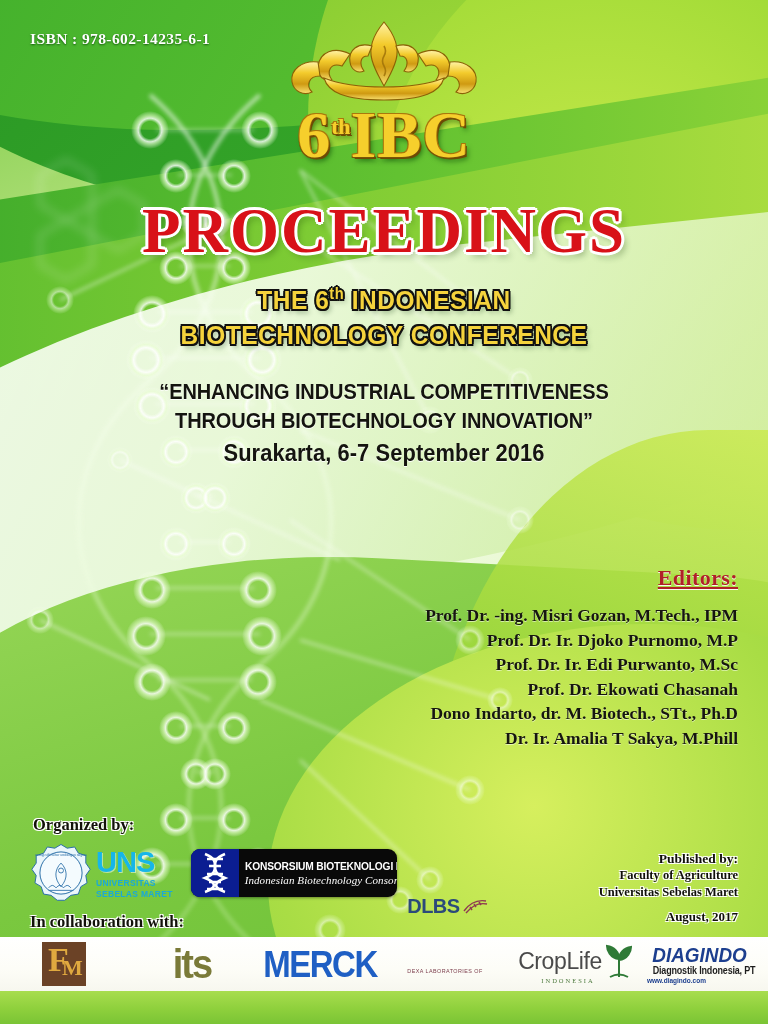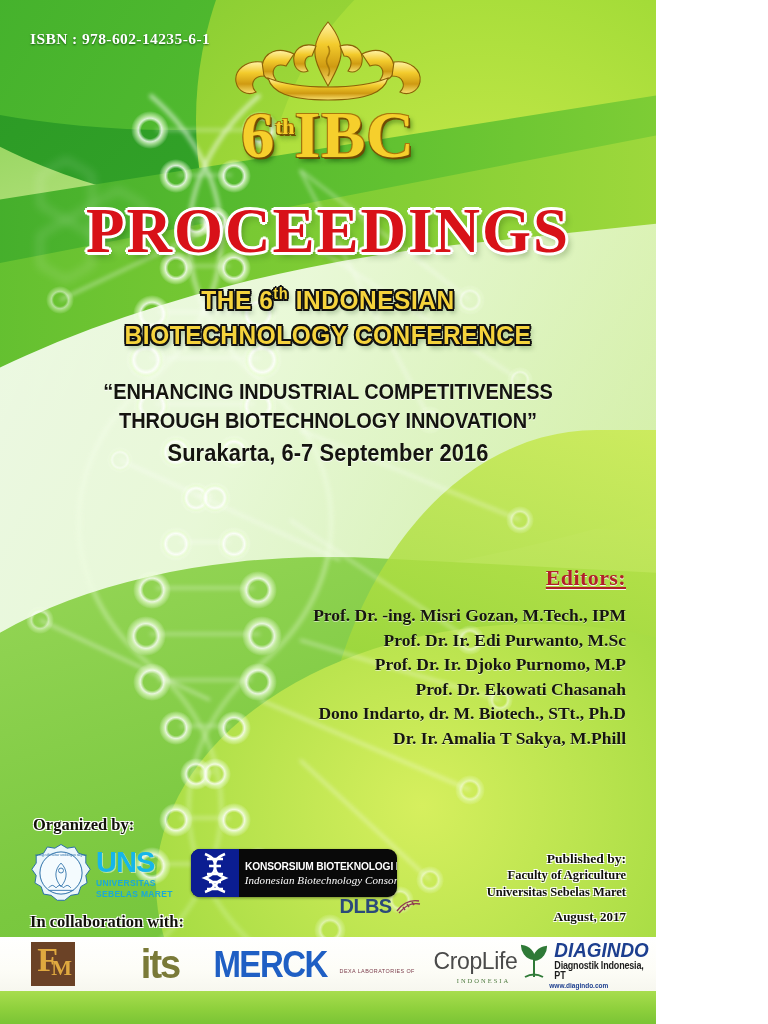--- a/index.html
+++ b/index.html
@@ -5,21 +5,21 @@
   * { margin:0; padding:0; box-sizing:border-box; }
   html,body { width:768px; height:1024px; }
   body {
     font-family:"Liberation Serif", serif;
     background:#ffffff;
     overflow:hidden;
   }
 
   #cover {
     position:relative;
-    width:656px; height:1024px;
+    width:768px; height:1024px;
     overflow:hidden;
     background:
       radial-gradient(ellipse 620px 420px at 36% 46%, #ffffff 0%, #f2fbe8 22%, #d7f0b4 48%, #a9dd72 72%, #8dd157 100%),
       linear-gradient(160deg,#7cc63f 0%,#56b034 60%,#3f9c2a 100%);
   }
 
   
   .swoosh { position:absolute; border-radius:50%; }
 
   .sw-dark-top {
@@ -516,22 +516,22 @@
 
   <div class="theme">
     <div>“ENHANCING INDUSTRIAL COMPETITIVENESS</div>
     <div>THROUGH BIOTECHNOLOGY INNOVATION”</div>
   </div>
   <div class="venue">Surakarta, 6-7 September 2016</div>
 
   <div class="editors-block">
     <div class="editors-head">Editors:</div>
     <div class="editor-line">Prof. Dr. -ing. Misri Gozan, M.Tech., IPM</div>
+    <div class="editor-line">Prof. Dr. Ir. Djoko Purnomo, M.P</div>
     <div class="editor-line">Prof. Dr. Ir. Edi Purwanto, M.Sc</div>
-    <div class="editor-line">Prof. Dr. Ir. Djoko Purnomo, M.P</div>
     <div class="editor-line">Prof. Dr. Ekowati Chasanah</div>
     <div class="editor-line">Dono Indarto, dr. M. Biotech., STt., Ph.D</div>
     <div class="editor-line">Dr. Ir. Amalia T Sakya, M.Phill</div>
   </div>
 
   <div class="organized-label">Organized by:</div>
 
   <div class="org-row">
 
     <svg class="uns-seal" viewBox="0 0 100 100">

